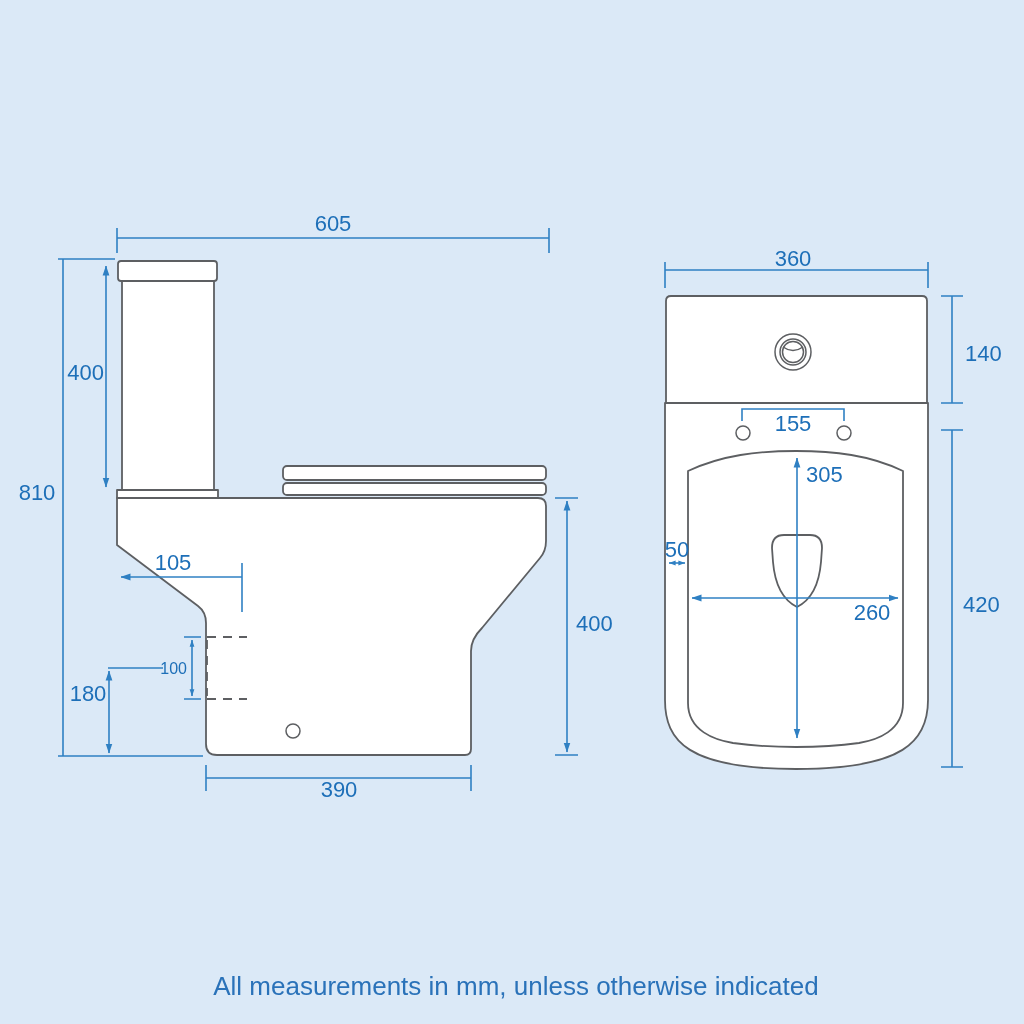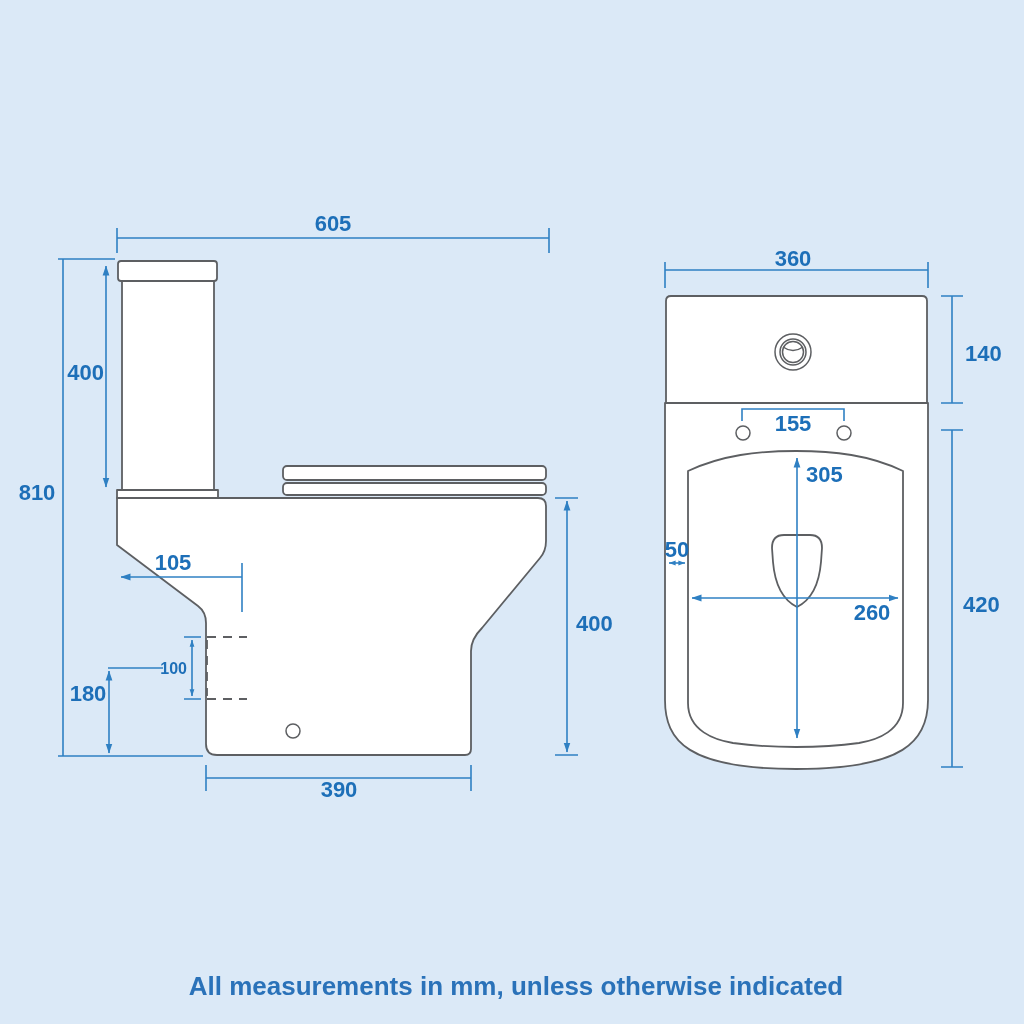--- a/index.html
+++ b/index.html
@@ -1,17 +1,17 @@
 <!DOCTYPE html>
 <html><head>
 <meta charset="utf-8">
 <style>
   html,body{margin:0;padding:0;}
   body{background:#dbe9f7;font-family:"Liberation Sans", sans-serif;}
-  .canvas{position:relative;width:1024px;height:1024px;background:#dbe9f7;overflow:hidden;font-weight:bold;}
+  .canvas{position:relative;width:1024px;height:1024px;background:#dbe9f7;overflow:hidden;}
   svg{display:block;}
   .obj{fill:#ffffff;stroke:#5d5f62;stroke-width:1.8;stroke-linejoin:round;stroke-linecap:round;}
   .objline{fill:none;stroke:#5d5f62;stroke-width:1.8;stroke-linejoin:round;stroke-linecap:round;}
   .objthin{fill:none;stroke:#5d5f62;stroke-width:1.5;}
   .dashed{fill:none;stroke:#5d5f62;stroke-width:1.8;stroke-dasharray:9 7;}
   .dim{fill:none;stroke:#2f80c3;stroke-width:1.6;}
   .dimtxt{fill:#1d6fb8;font-family:"Liberation Sans", sans-serif;font-size:22px;}
   .dimtxt-sm{fill:#1d6fb8;font-family:"Liberation Sans", sans-serif;font-size:16px;}
   .footer{fill:#2a72b9;font-family:"Liberation Sans", sans-serif;font-size:26px;}
 </style>

